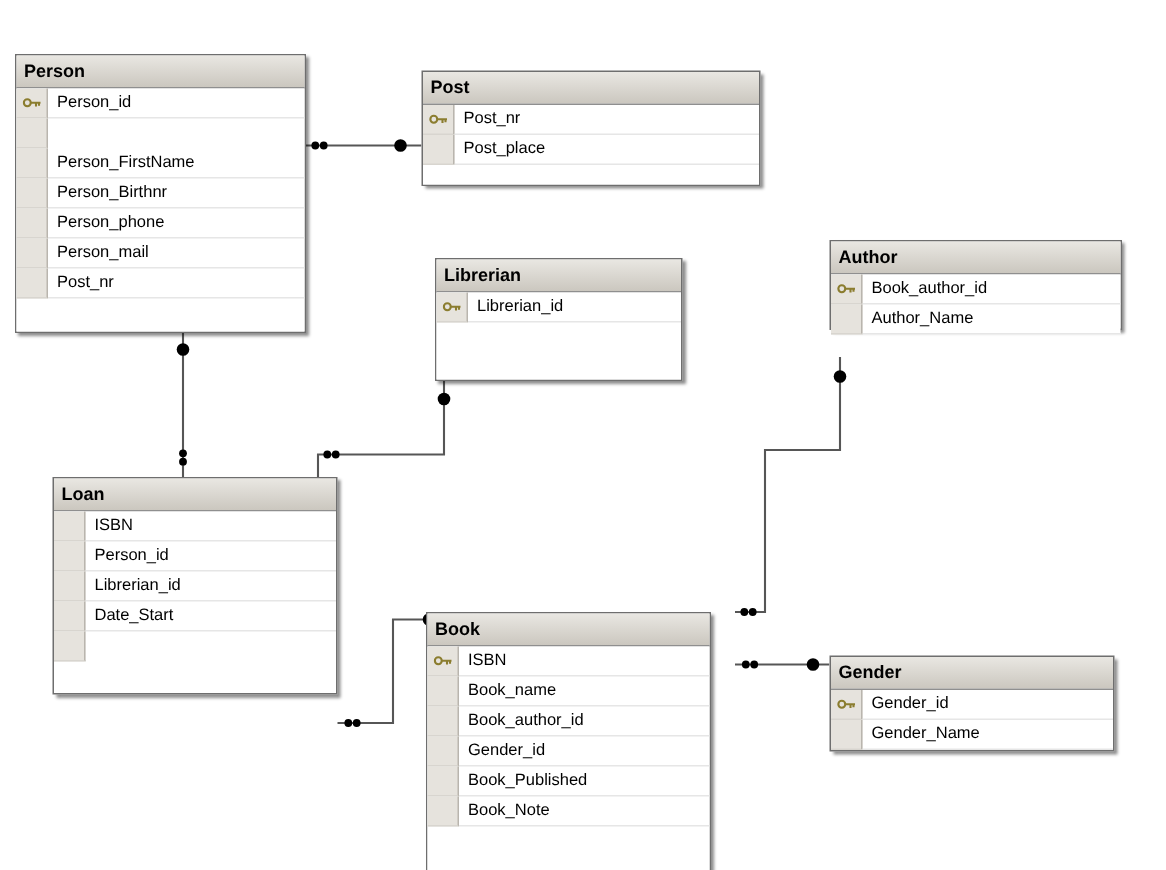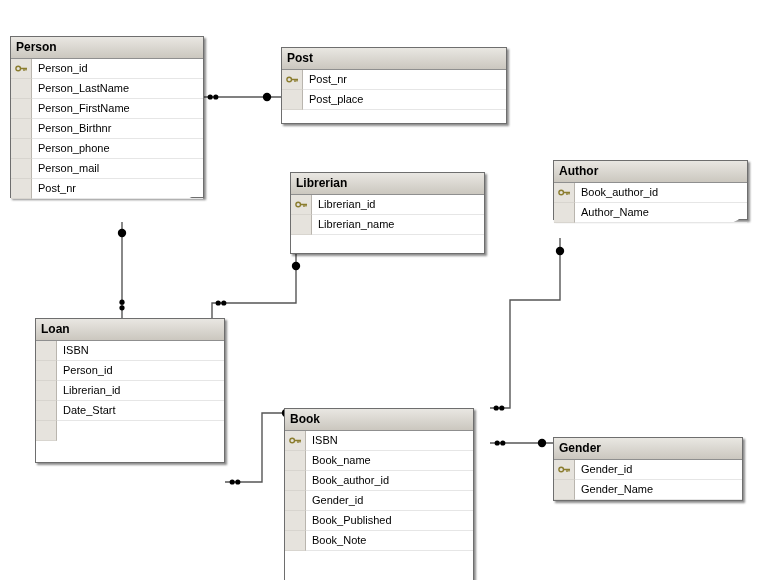--- a/index.html
+++ b/index.html
@@ -20,21 +20,21 @@
     box-sizing:border-box;
   }
   .t-header{
     height:21px;line-height:21px;flex:0 0 21px;
     padding-left:5px;
     font-size:12px;font-weight:bold;color:#000;
     background:linear-gradient(#e9e7e2,#cbc7bf);
     border-bottom:1px solid #8f8f8f;
     white-space:nowrap;overflow:hidden;
   }
-  .t-rows{flex:1;background:#ffffff;border-radius:20px;}
+  .t-rows{flex:1;background:#ffffff;}
   .row{display:flex;height:20px;align-items:stretch;}
   .row-icon{
     width:20px;flex:0 0 20px;
     background:#e6e3dd;
     border-right:1px solid #b9b5ae;
     border-bottom:1px solid #d8d5cf;
     display:flex;align-items:center;justify-content:center;
   }
   .row-label{
     flex:1;font-size:11px;line-height:19px;padding-left:6px;
@@ -75,37 +75,36 @@
   <g class="mk-key">
     <use href="#sym-key" transform="translate(267,97)"></use>
     <use href="#sym-key" transform="translate(122,233) rotate(90)"></use>
     <use href="#sym-key" transform="translate(296,266) rotate(90)"></use>
     <use href="#sym-key" transform="translate(286,413)"></use>
     <use href="#sym-key" transform="translate(560,251) rotate(90)"></use>
     <use href="#sym-key" transform="translate(542,443)"></use>
   </g>
 </svg>
 
-<div class="table" style="left:10px;top:36px;width:194px;height:162px">
+<div class="table" style="left:10px;top:36px;width:194px;height:186px">
   <div class="t-header">
     <span>Person</span>
   </div>
   <div class="t-rows">
     <div class="row">
       <span class="row-icon">
           <svg width="13" height="9" viewBox="0 0 13 9">
             <circle cx="3.2" cy="4.5" r="2.3" fill="none" stroke="#8b7d2f" stroke-width="1.4"></circle>
             <path d="M5.6 4.5 H12 M9 4.5 V7 M11 4.5 V6.5" fill="none" stroke="#8b7d2f" stroke-width="1.4"></path>
           </svg>
         </span>
       <span class="row-label">Person_id</span>
     </div>
     <div class="row">
       <span class="row-icon"></span>
-      <span class="row-label">Person_LastName</span>
     </div>
     <div class="row">
       <span class="row-icon"></span>
       <span class="row-label">Person_FirstName</span>
     </div>
     <div class="row">
       <span class="row-icon"></span>
       <span class="row-label">Person_Birthnr</span>
     </div>
     <div class="row">
@@ -137,38 +136,34 @@
         </span>
       <span class="row-label">Post_nr</span>
     </div>
     <div class="row">
       <span class="row-icon"></span>
       <span class="row-label">Post_place</span>
     </div>
   </div>
 </div>
 
-<div class="table" style="left:290px;top:172px;width:195px;height:82px">
+<div class="table" style="left:290px;top:172px;width:165px;height:82px">
   <div class="t-header">
     <span>Librerian</span>
   </div>
   <div class="t-rows">
     <div class="row">
       <span class="row-icon">
           <svg width="13" height="9" viewBox="0 0 13 9">
             <circle cx="3.2" cy="4.5" r="2.3" fill="none" stroke="#8b7d2f" stroke-width="1.4"></circle>
             <path d="M5.6 4.5 H12 M9 4.5 V7 M11 4.5 V6.5" fill="none" stroke="#8b7d2f" stroke-width="1.4"></path>
           </svg>
         </span>
       <span class="row-label">Librerian_id</span>
     </div>
-    <div class="row">
-      <span class="row-icon"></span>
-      <span class="row-label">Librerian_name</span>
-    </div>
   </div>
 </div>
 
 <div class="table" style="left:553px;top:160px;width:195px;height:60px">
   <div class="t-header">
     <span>Author</span>
   </div>
   <div class="t-rows">
     <div class="row">
       <span class="row-icon">

